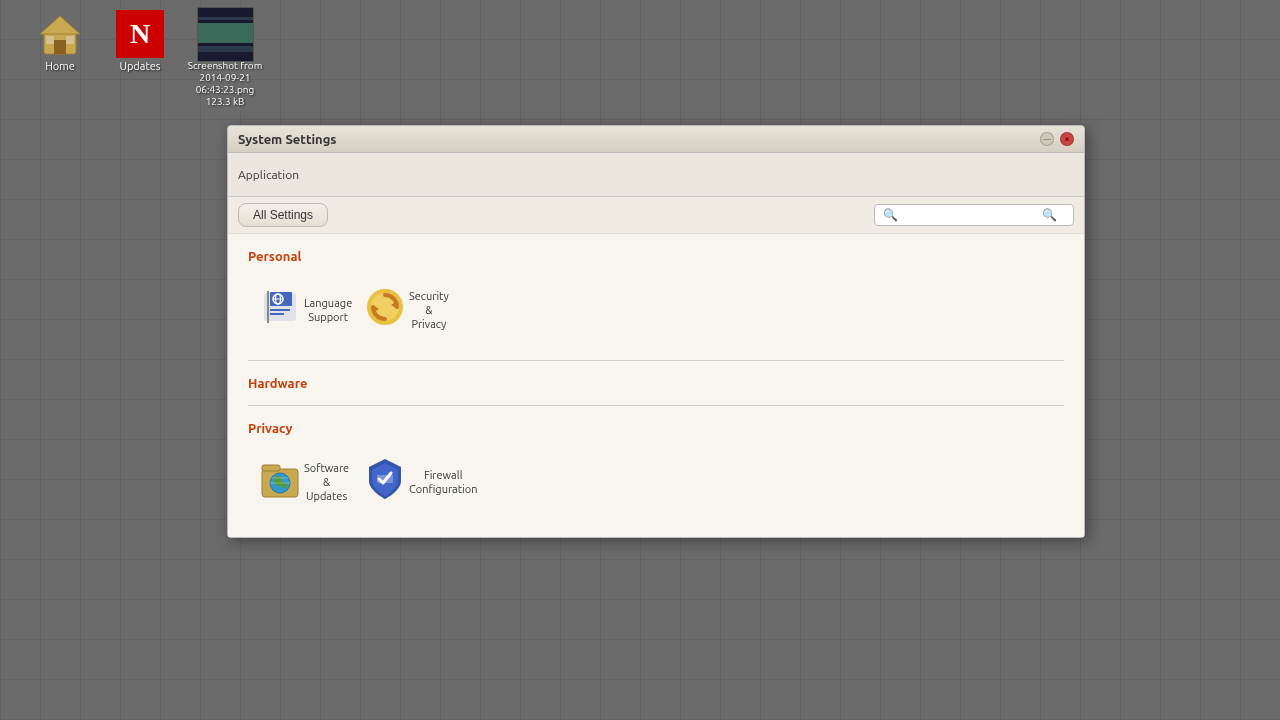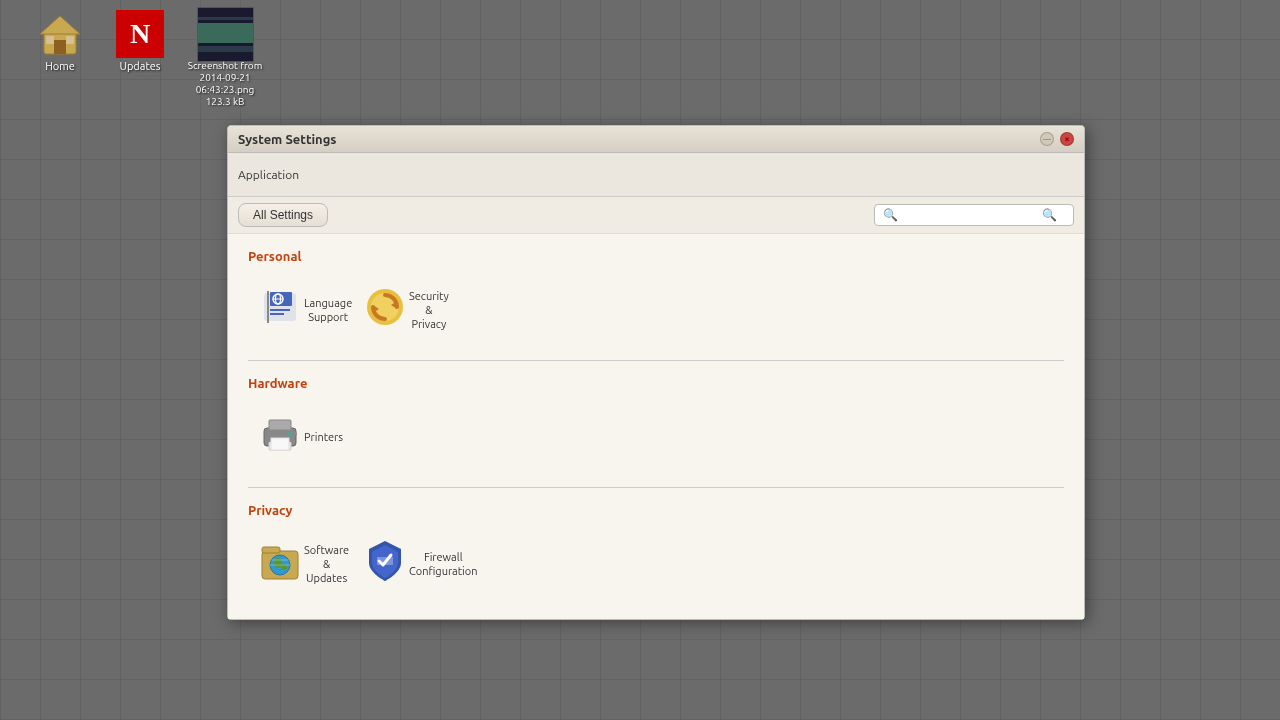--- a/index.html
+++ b/index.html
@@ -376,41 +376,20 @@
             <polygon points="12,30 12,22 18,26" fill="#c87820"></polygon>
           </svg>
         </div>
         <div class="item-label">Security &amp;<br>Privacy</div>
       </div>
     </div>
 
     <hr class="section-divider">
 
     <div class="section-title">Hardware</div>
-    <div class="items-grid">
-
-      <div class="settings-item">
-        <div class="item-icon">
-          <svg width="48" height="48" viewBox="0 0 48 48">
-
-            <rect x="8" y="18" width="32" height="18" rx="3" fill="#888" stroke="#666" stroke-width="1"></rect>
-
-            <rect x="13" y="10" width="22" height="10" rx="1" fill="#aaa" stroke="#888" stroke-width="1"></rect>
-
-            <rect x="13" y="32" width="22" height="8" rx="1" fill="#eee" stroke="#ccc" stroke-width="1"></rect>
-
-            <rect x="15" y="28" width="18" height="12" rx="0" fill="#f8f8f8" stroke="#ddd" stroke-width="1"></rect>
-
-            <circle cx="34" cy="24" r="2" fill="#4a9"></circle>
-            <circle cx="39" cy="24" r="2" fill="#888"></circle>
-          </svg>
-        </div>
-        <div class="item-label">Printers</div>
-      </div>
-    </div>
 
     <hr class="section-divider">
 
     <div class="section-title">Privacy</div>
     <div class="items-grid">
 
       <div class="settings-item">
         <div class="item-icon">
           <svg width="48" height="48" viewBox="0 0 48 48">
 

